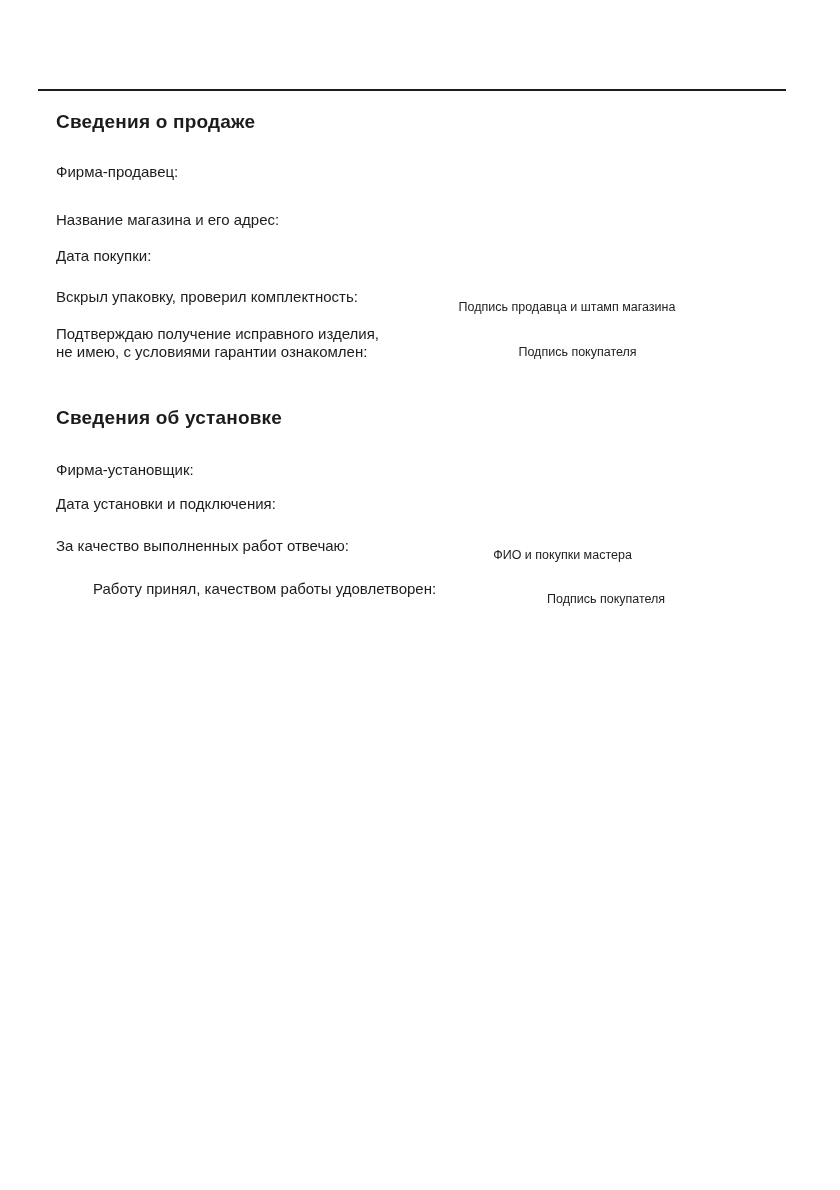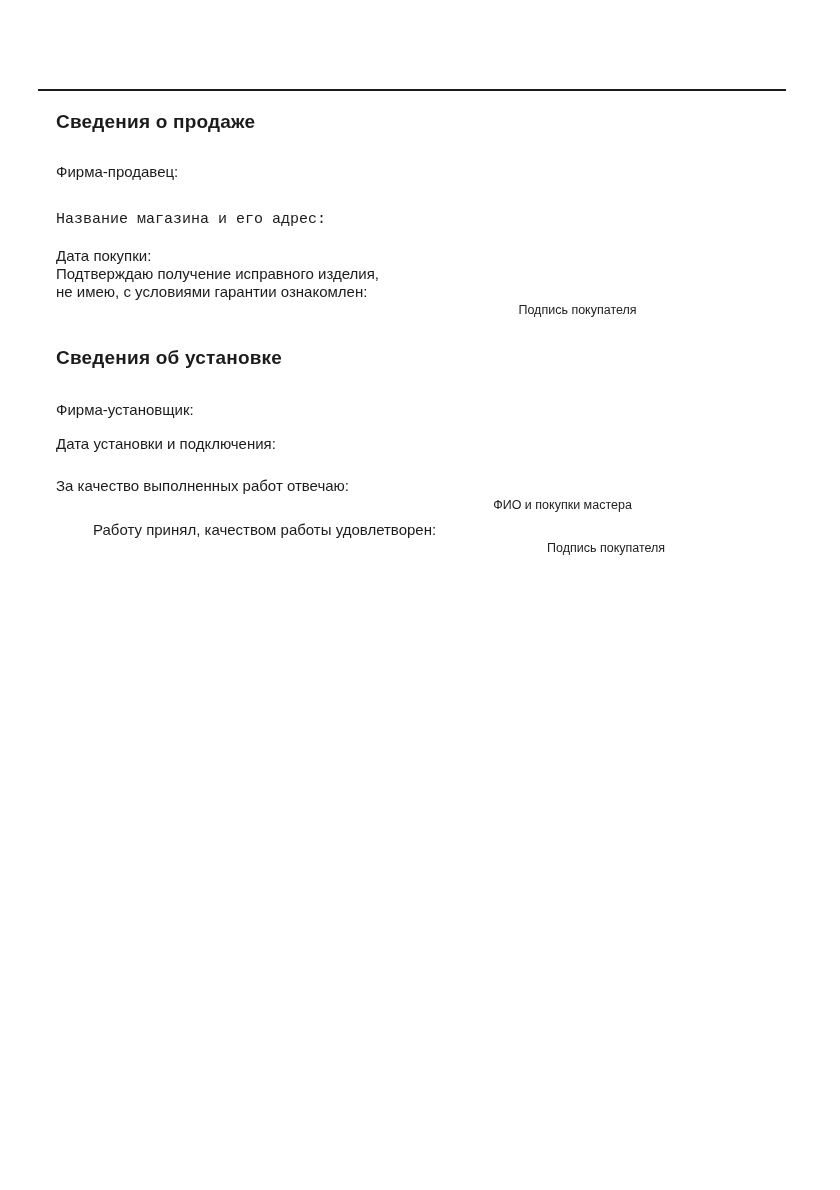--- a/index.html
+++ b/index.html
@@ -35,21 +35,21 @@
     font-size: 19px;
     font-weight: bold;
     margin: 0;
     letter-spacing: 0.2px;
   }
   .title-sale { margin-top: 20px; }
   .title-install { margin-top: 46px; }
 
   .field {
     display: flex;
-    align-items: flex-end;
+    align-items: center;
   }
   .field .label {
     white-space: nowrap;
     padding-right: 7px;
     line-height: 1.25;
   }
   .field .label.multiline {
     white-space: normal;
     line-height: 18px;
     max-width: 350px;
@@ -68,21 +68,21 @@
     position: absolute;
     top: 2px;
     left: 0;
     right: 0;
     text-align: center;
     font-size: 12.5px;
     color: #222222;
   }
   
   .f-seller-firm   { margin-top: 30px; }
-  .f-shop          { margin-top: 29px; font-family: Liberation Mono, monospace; }
+  .f-shop          { margin-top: 29px; }
   .f-purchase-date { margin-top: 17px; }
   .f-opened        { margin-top: 23px; margin-bottom: 18px; }
   .f-confirm       { margin-top: 0px;  margin-bottom: 18px; }
   .f-installer     { margin-top: 32px; }
   .f-install-date  { margin-top: 15px; }
   .f-quality       { margin-top: 23px; margin-bottom: 18px; }
   .f-accept        { margin-top: 25px; margin-bottom: 18px; margin-left: 37px; }
 </style>
 </head>
 <body>
@@ -108,20 +108,27 @@
       </span>
     </div>
 
     <div class="field f-purchase-date">
       <span class="label">Дата покупки:</span>
       <span class="line-area">
         <span class="fill-line"></span>
       </span>
     </div>
 
+    <div class="field f-opened">
+      <span class="label">Вскрыл упаковку, проверил комплектность:</span>
+      <span class="line-area">
+        <span class="fill-line"></span>
+        <span class="caption">Подпись продавца и штамп магазина</span>
+      </span>
+    </div>
 
     <div class="field f-confirm">
       <span class="label multiline">
         <span>Подтверждаю получение исправного изделия,</span>
         <span>не имею, с условиями гарантии ознакомлен:</span>
       </span>
       <span class="line-area">
         <span class="fill-line"></span>
         <span class="caption">Подпись покупателя</span>
       </span>

